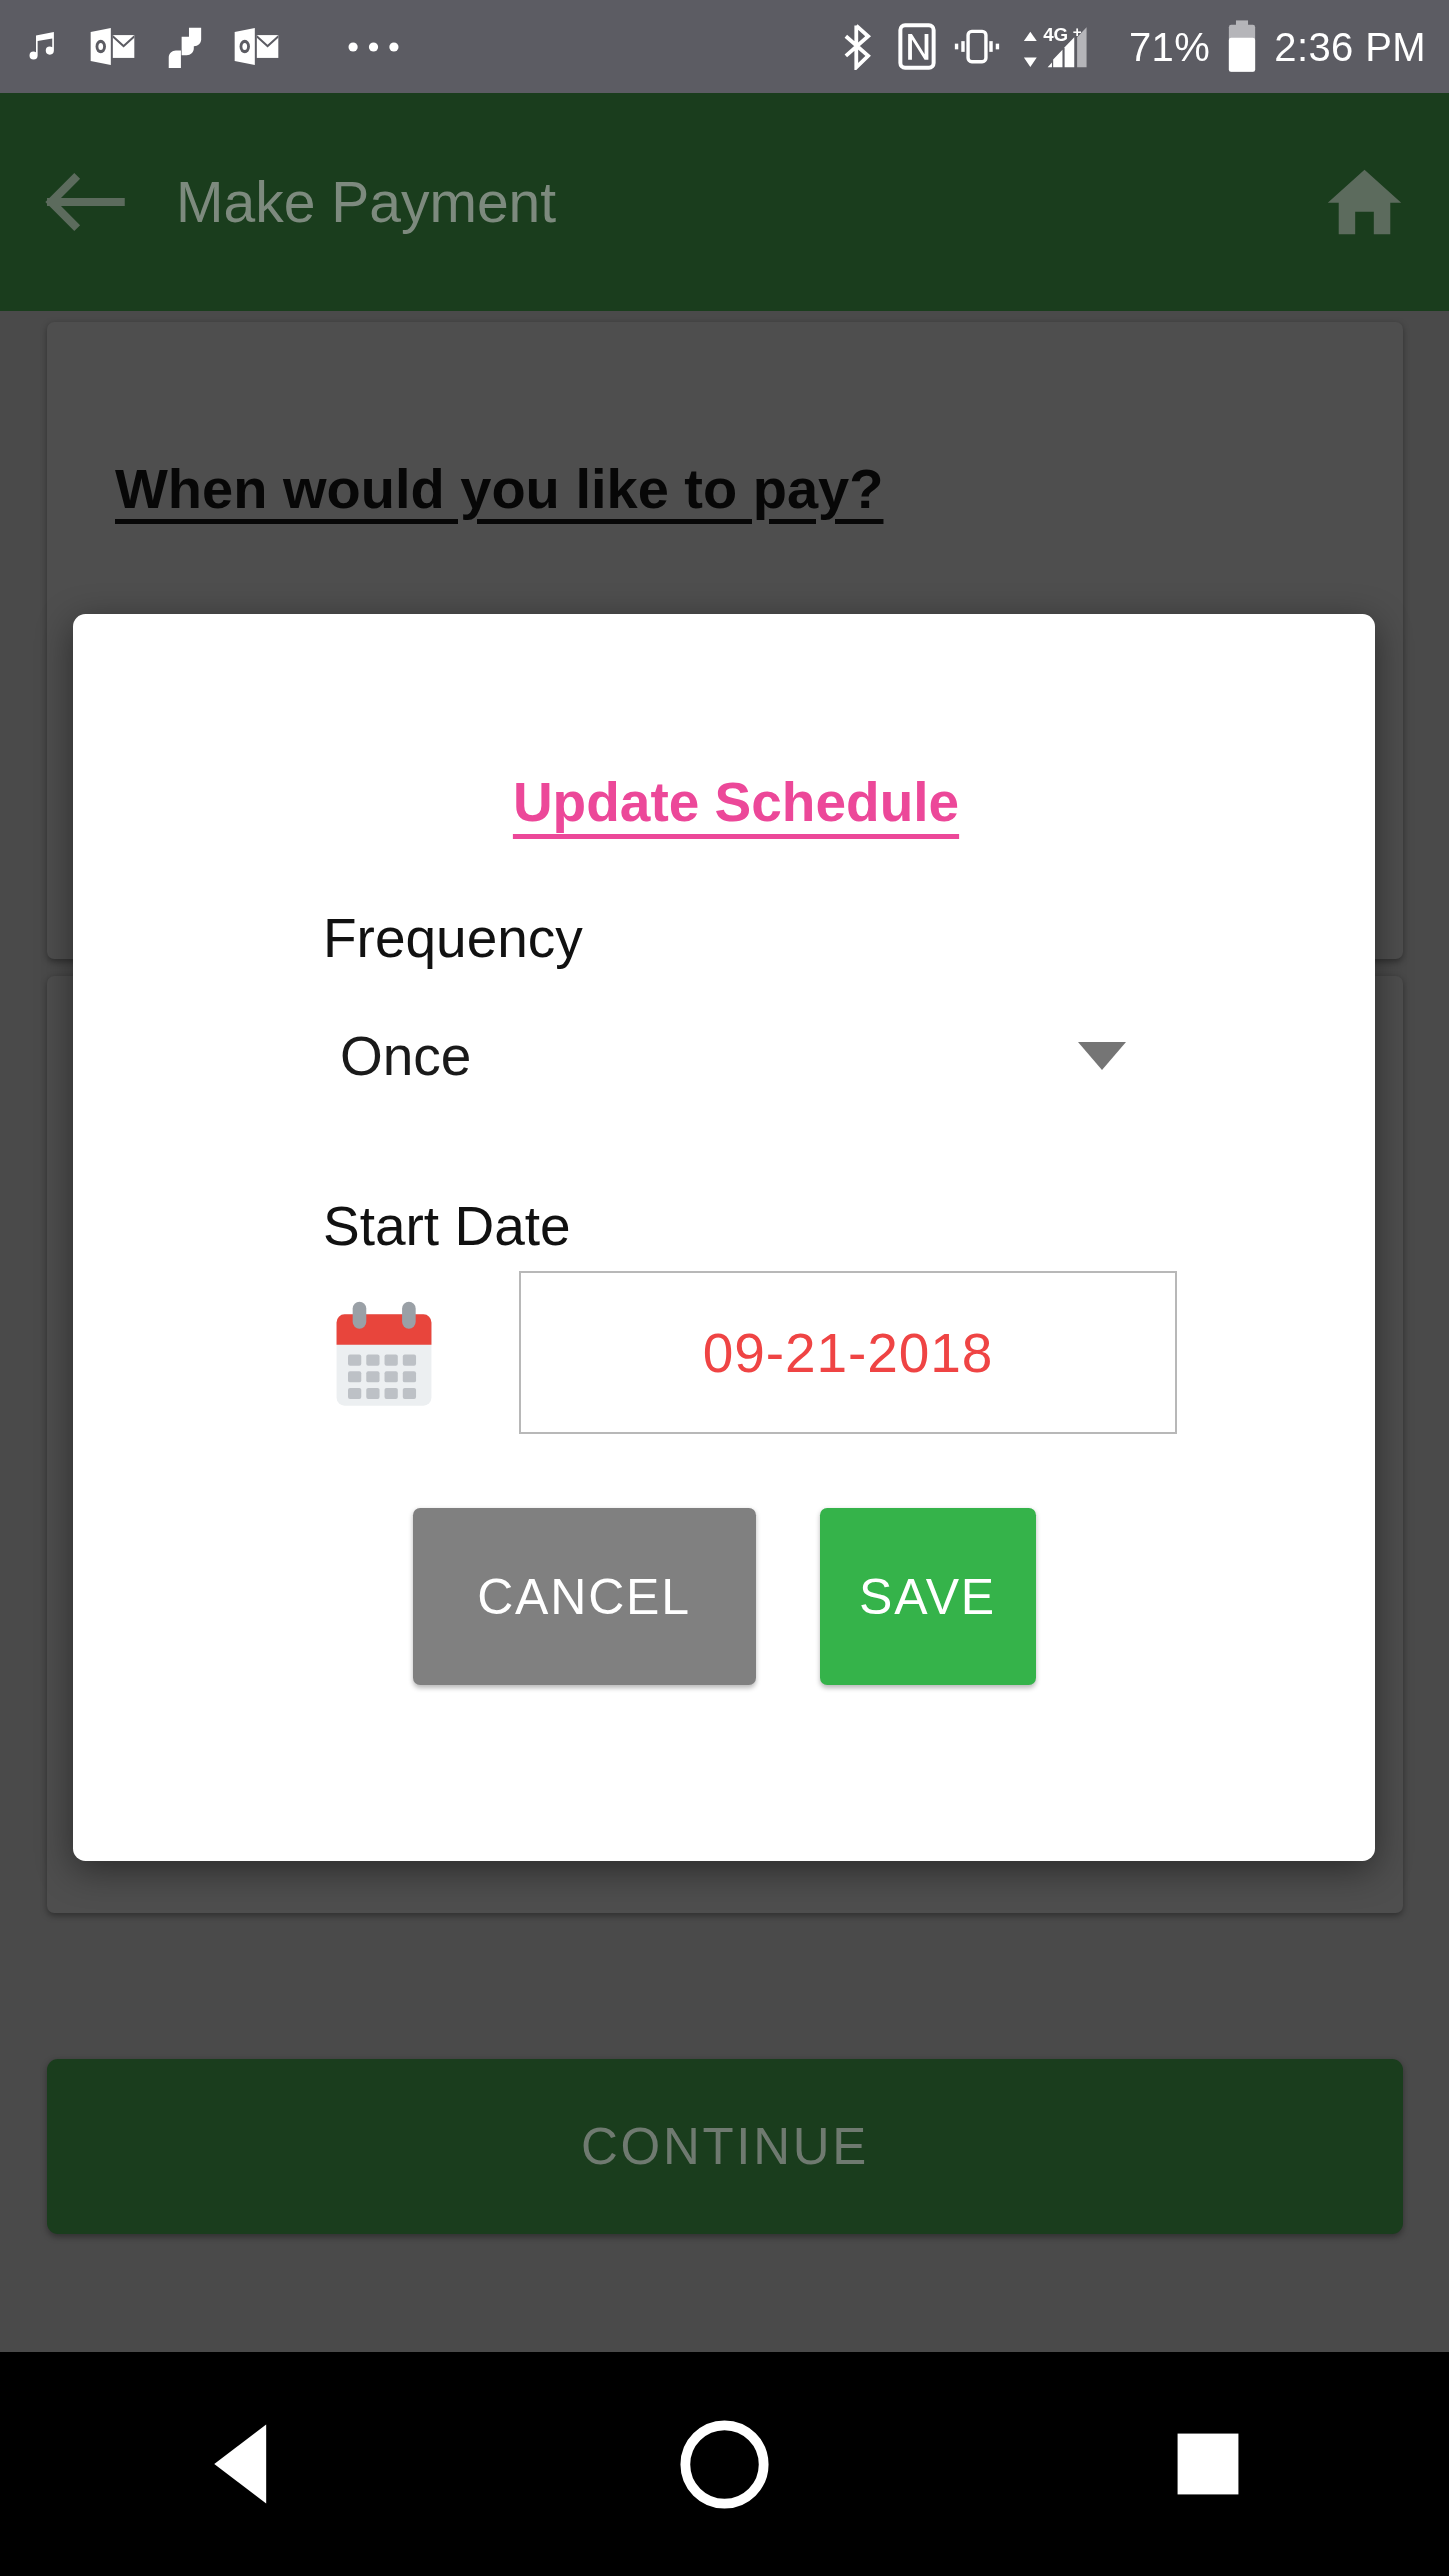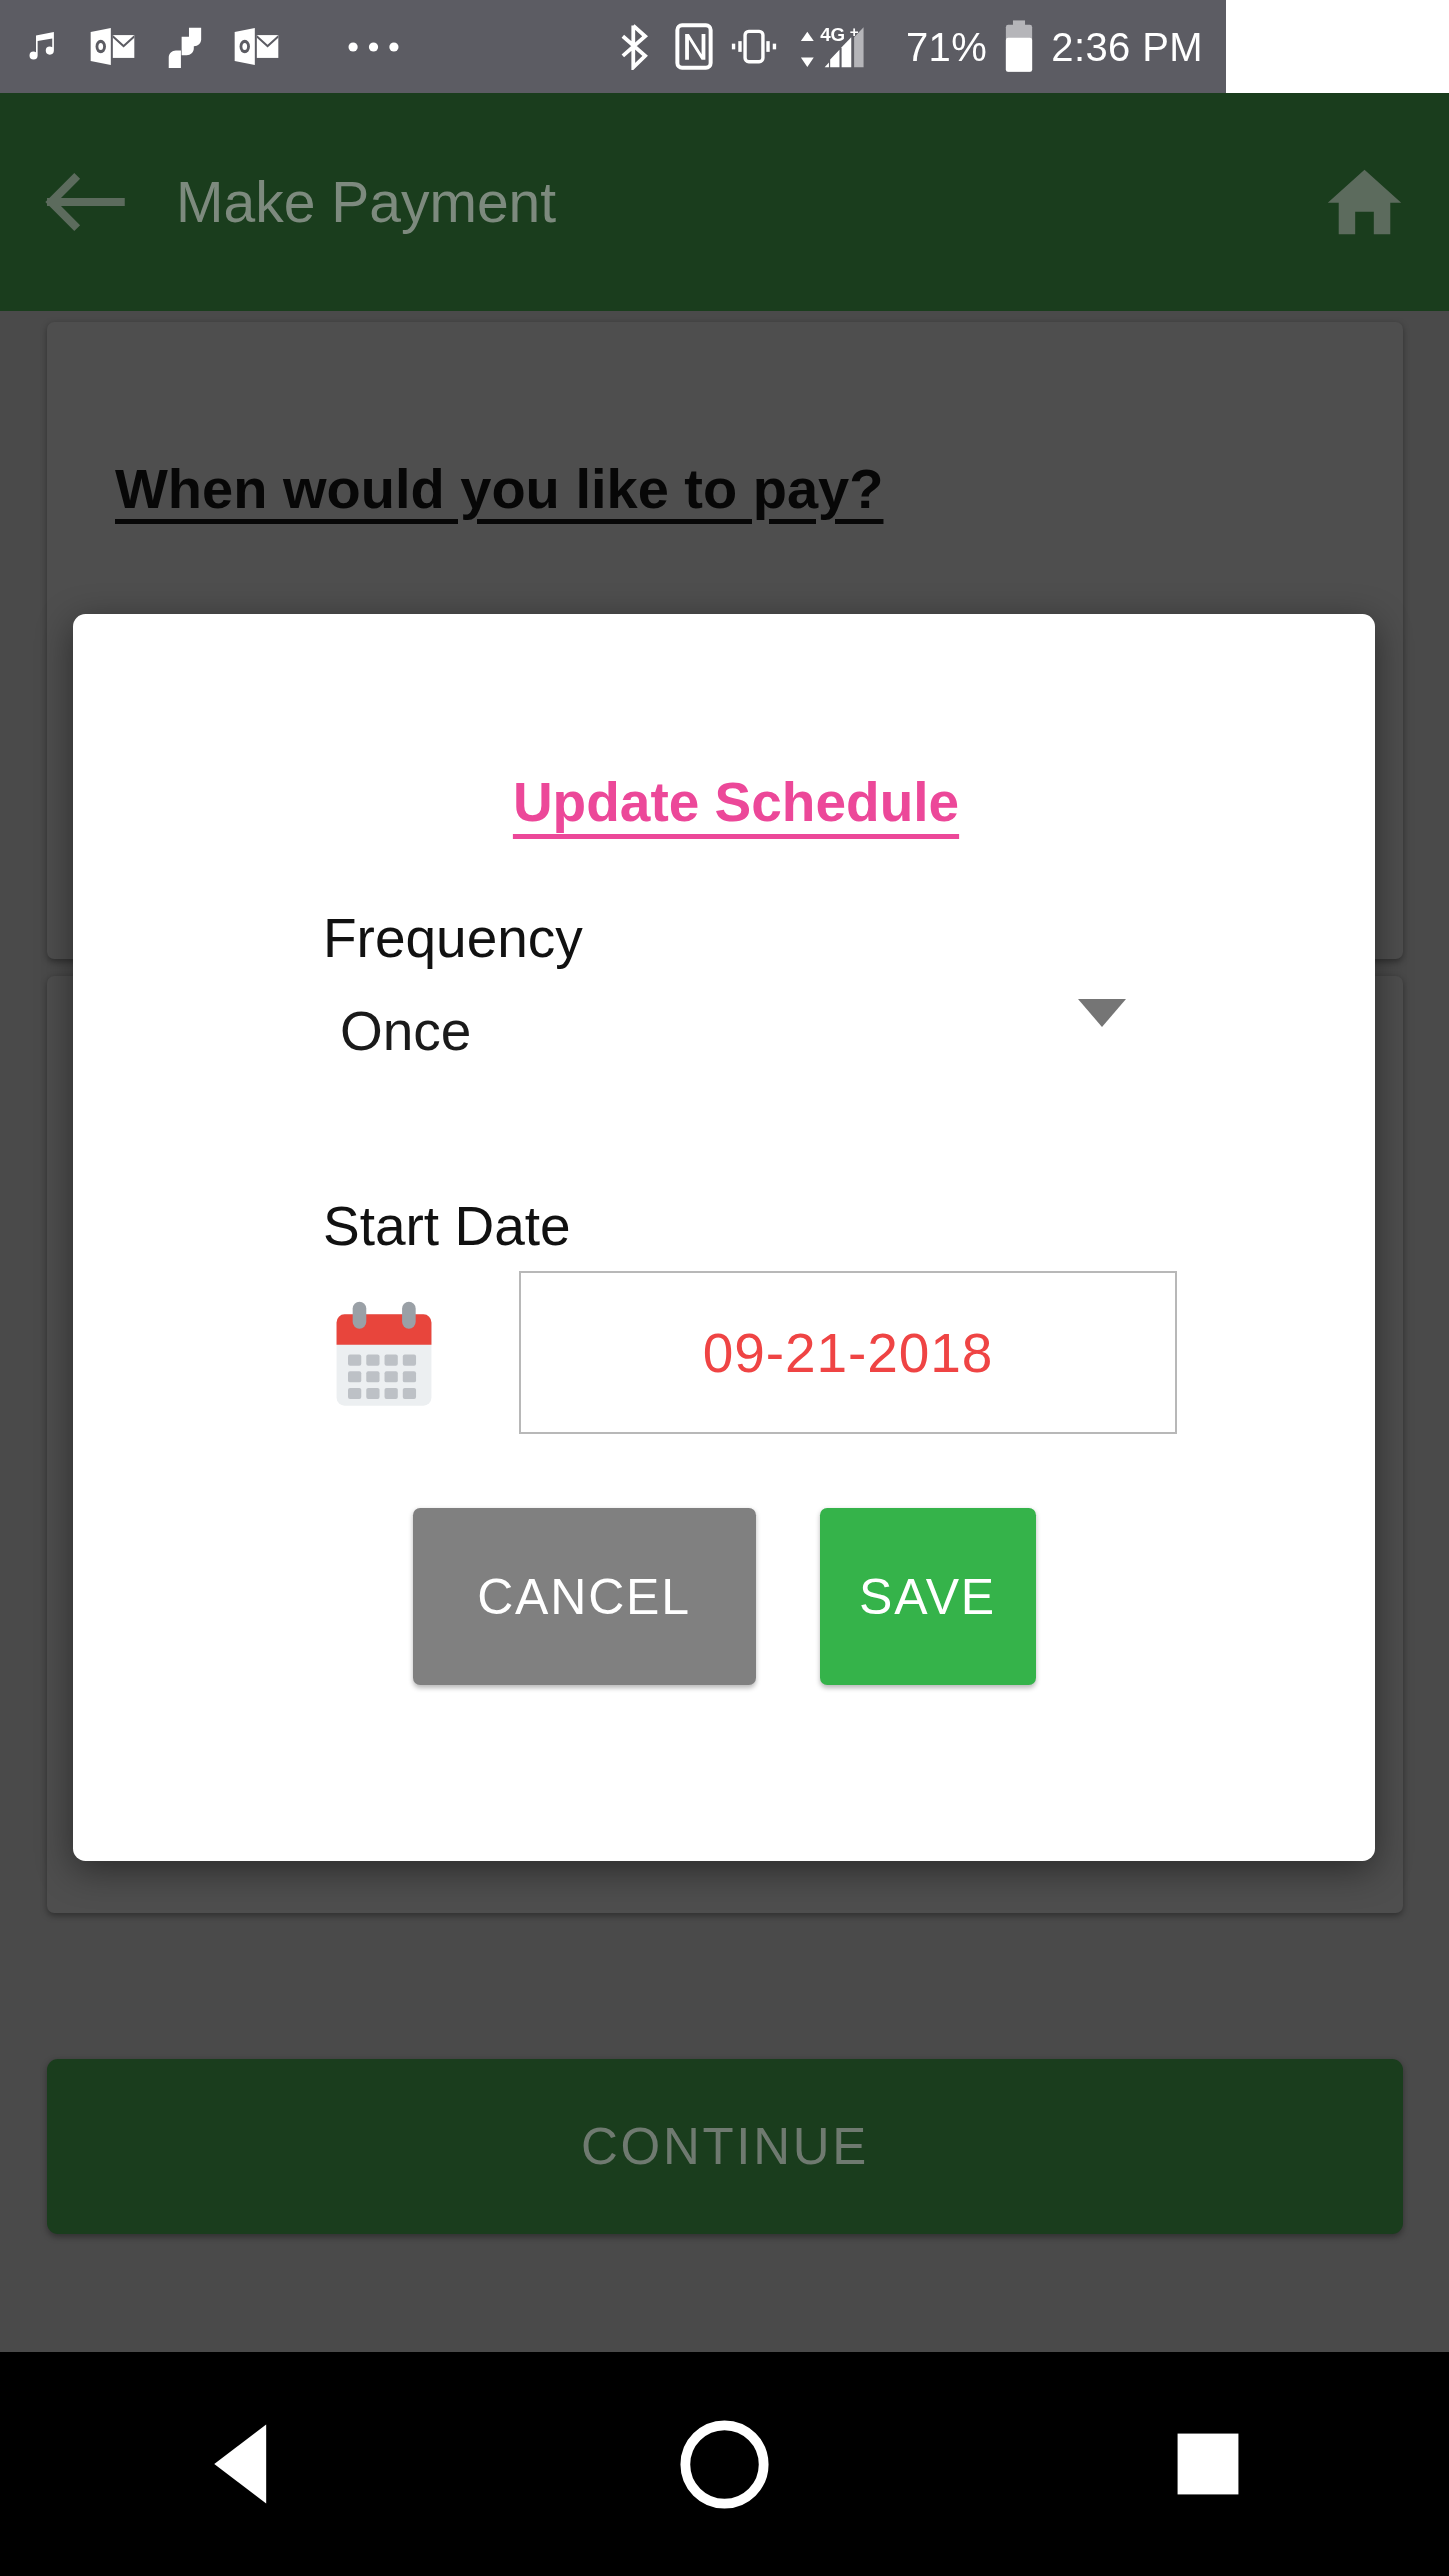--- a/index.html
+++ b/index.html
@@ -11,21 +11,21 @@
   }
   #screen {
     position:relative;
     width:1449px; height:2576px;
     background:#fff;
   }
 
   
   #statusbar {
     position:absolute; left:0; top:0;
-    width:1226px; height:93px;
+    width:1449px; height:93px;
     background:#5c5c63;
     display:flex; align-items:center;
     padding:0 23px;
   }
   #status-left { display:flex; align-items:center; gap:27px; flex:0 0 auto; }
   #status-right { display:flex; align-items:center; gap:16px; margin-left:auto; }
   .sicon { display:block; }
   .status-text {
     color:#ffffff;
     font-size:40px;
@@ -125,21 +125,21 @@
   }
   #freq-label {
     position:absolute; left:250px; top:292px;
     font-size:55px;
     color:#111111;
     white-space:nowrap;
   }
   #freq-select {
     position:absolute; left:267px; top:385px;
     width:899px; height:114px;
-    display:flex; 
+    display:flex; align-items:center;
   }
   #freq-value {
     font-size:55px;
     color:#1a1a1a;
     white-space:nowrap;
   }
   #freq-caret {
     margin-left:auto;
     margin-right:113px;
     width:0; height:0;

